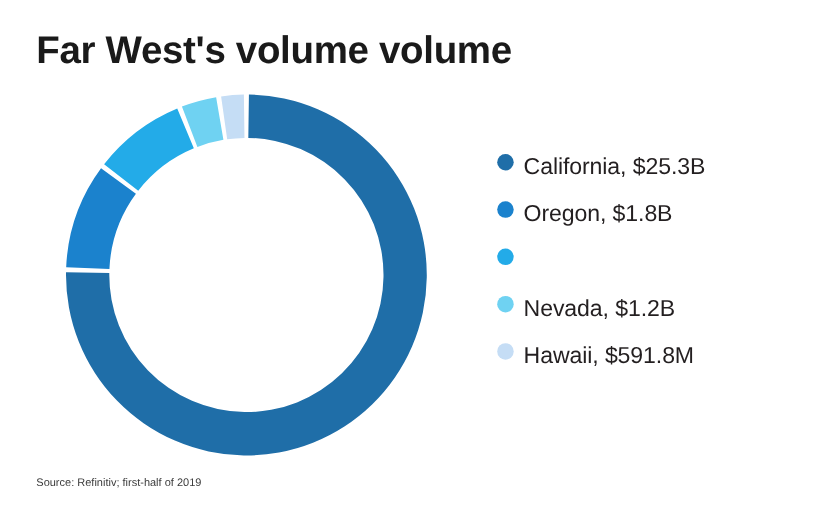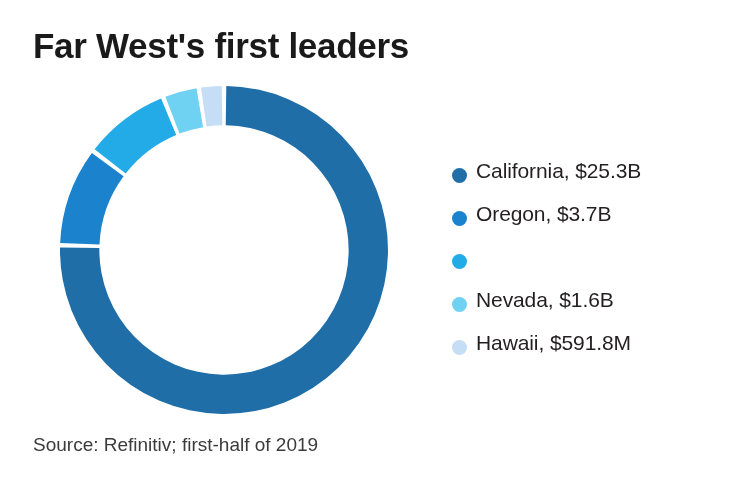--- a/index.html
+++ b/index.html
@@ -41,50 +41,50 @@
   }
 
   #legend {
     position: absolute;
     left: 452px;
     top: 140px;
     width: 270px;
   }
   .legend-item {
     display: flex;
-    align-items: flex-end;
+    align-items: flex-start;
     height: 43px;
   }
   .legend-dot {
     width: 15px;
     height: 15px;
     border-radius: 50%;
     flex: 0 0 auto;
     margin-right: 9px;
   }
   .legend-label {
     font-size: 21px;
     color: #231f20;
     white-space: nowrap;
     letter-spacing: -0.1px;
   }
 
   #source-note {
     position: absolute;
     left: 33px;
     top: 434px;
-    font-size: 19px;
+    font-size: 10px;
     color: #3b3b3b;
     white-space: nowrap;
   }
 </style>
 </head>
 <body>
 
-<div id="page-title">Far West's first leaders</div>
+<div id="page-title">Far West's volume volume</div>
 
 <div id="donut-wrap">
   <svg id="donut-svg" viewBox="0 0 334 334">
     <g id="donut-slices">
         <path d="M 169.28979757561984 3.0159860624740986 A 164 164 0 1 1 3.0192487726476713 164.48738643775346 L 42.374629067212226 165.09041369269264 A 124.64 124.64 0 1 0 168.74024615747106 42.37214940748032 Z" fill="#1f6ea8">
           <title>California, $25.3B</title>
         </path>
         <path d="M 3.1533386893596003 159.90975477460123 A 164 164 0 0 1 34.85164853042832 69.87732909420917 L 66.56725288312552 93.18677011159896 A 124.64 124.64 0 0 0 42.476537403913284 161.61141362869694 Z" fill="#1b82cd">
           <title>Oregon, $3.3B</title>
         </path>
@@ -101,28 +101,28 @@
   </svg>
 </div>
 
 <div id="legend">
     <div class="legend-item">
       <span class="legend-dot" style="background: rgb(31, 110, 168);"></span>
       <span class="legend-label">California, $25.3B</span>
     </div>
     <div class="legend-item">
       <span class="legend-dot" style="background: rgb(27, 130, 205);"></span>
-      <span class="legend-label">Oregon, $3.7B</span>
+      <span class="legend-label">Oregon, $1.8B</span>
     </div>
     <div class="legend-item">
       <span class="legend-dot" style="background: rgb(35, 171, 232);"></span>
     </div>
     <div class="legend-item">
       <span class="legend-dot" style="background: rgb(111, 210, 242);"></span>
-      <span class="legend-label">Nevada, $1.6B</span>
+      <span class="legend-label">Nevada, $1.2B</span>
     </div>
     <div class="legend-item">
       <span class="legend-dot" style="background: rgb(197, 221, 245);"></span>
       <span class="legend-label">Hawaii, $591.8M</span>
     </div>
   </div>
 
 <div id="source-note">Source: Refinitiv; first-half of 2019</div>
 
 </body></html>

